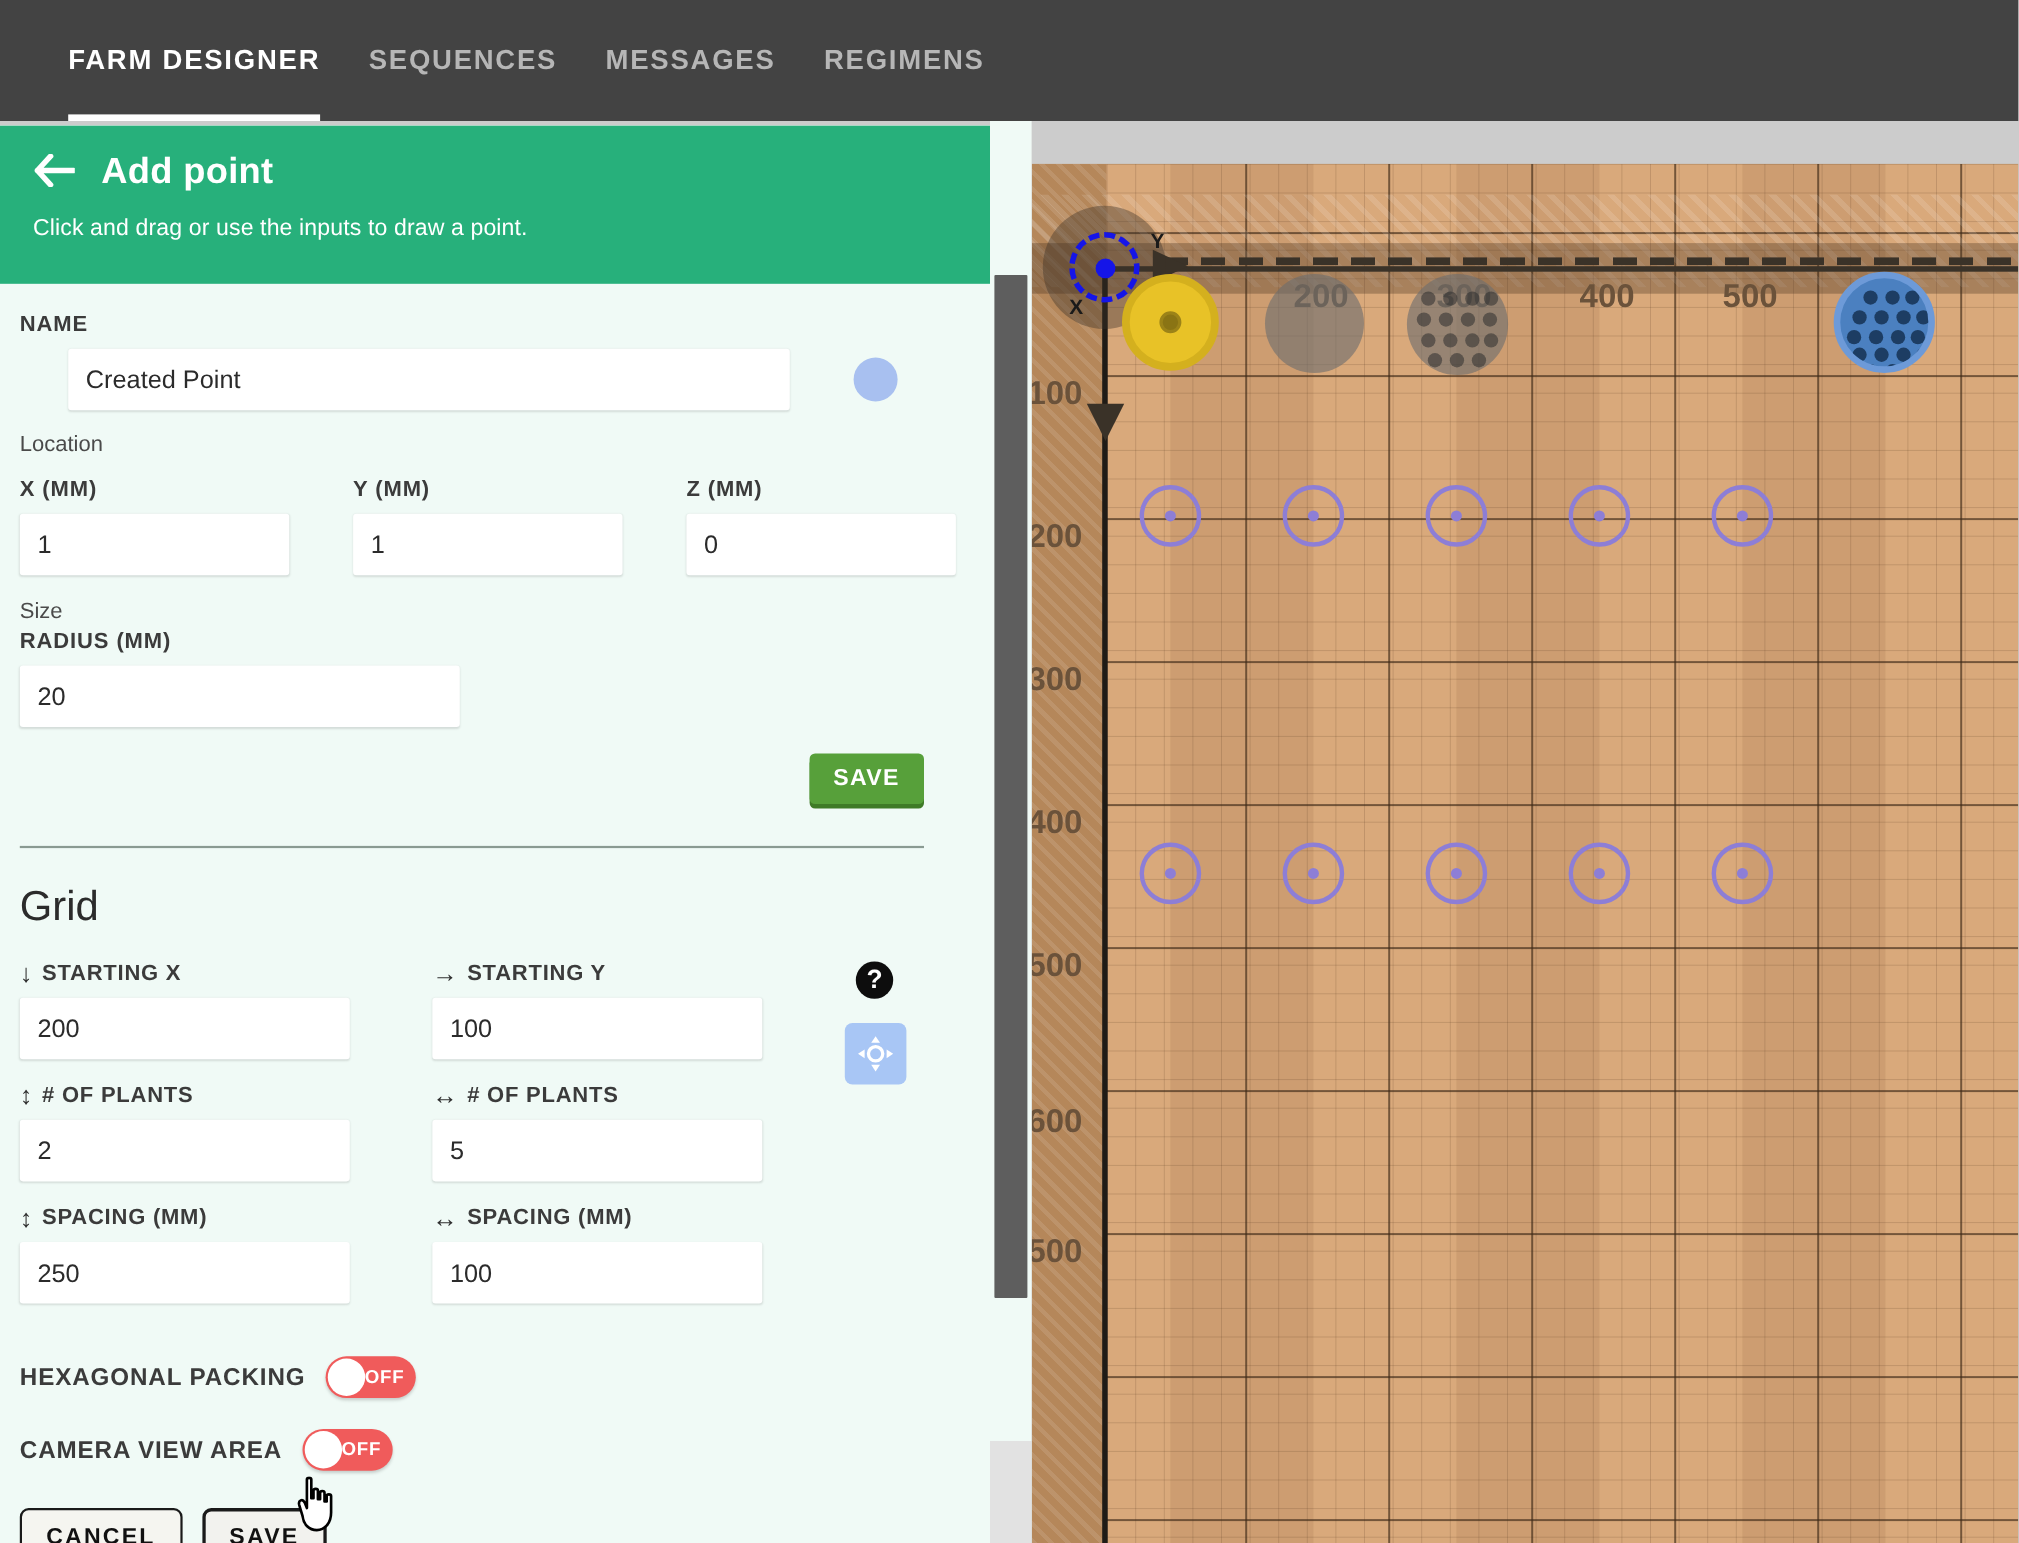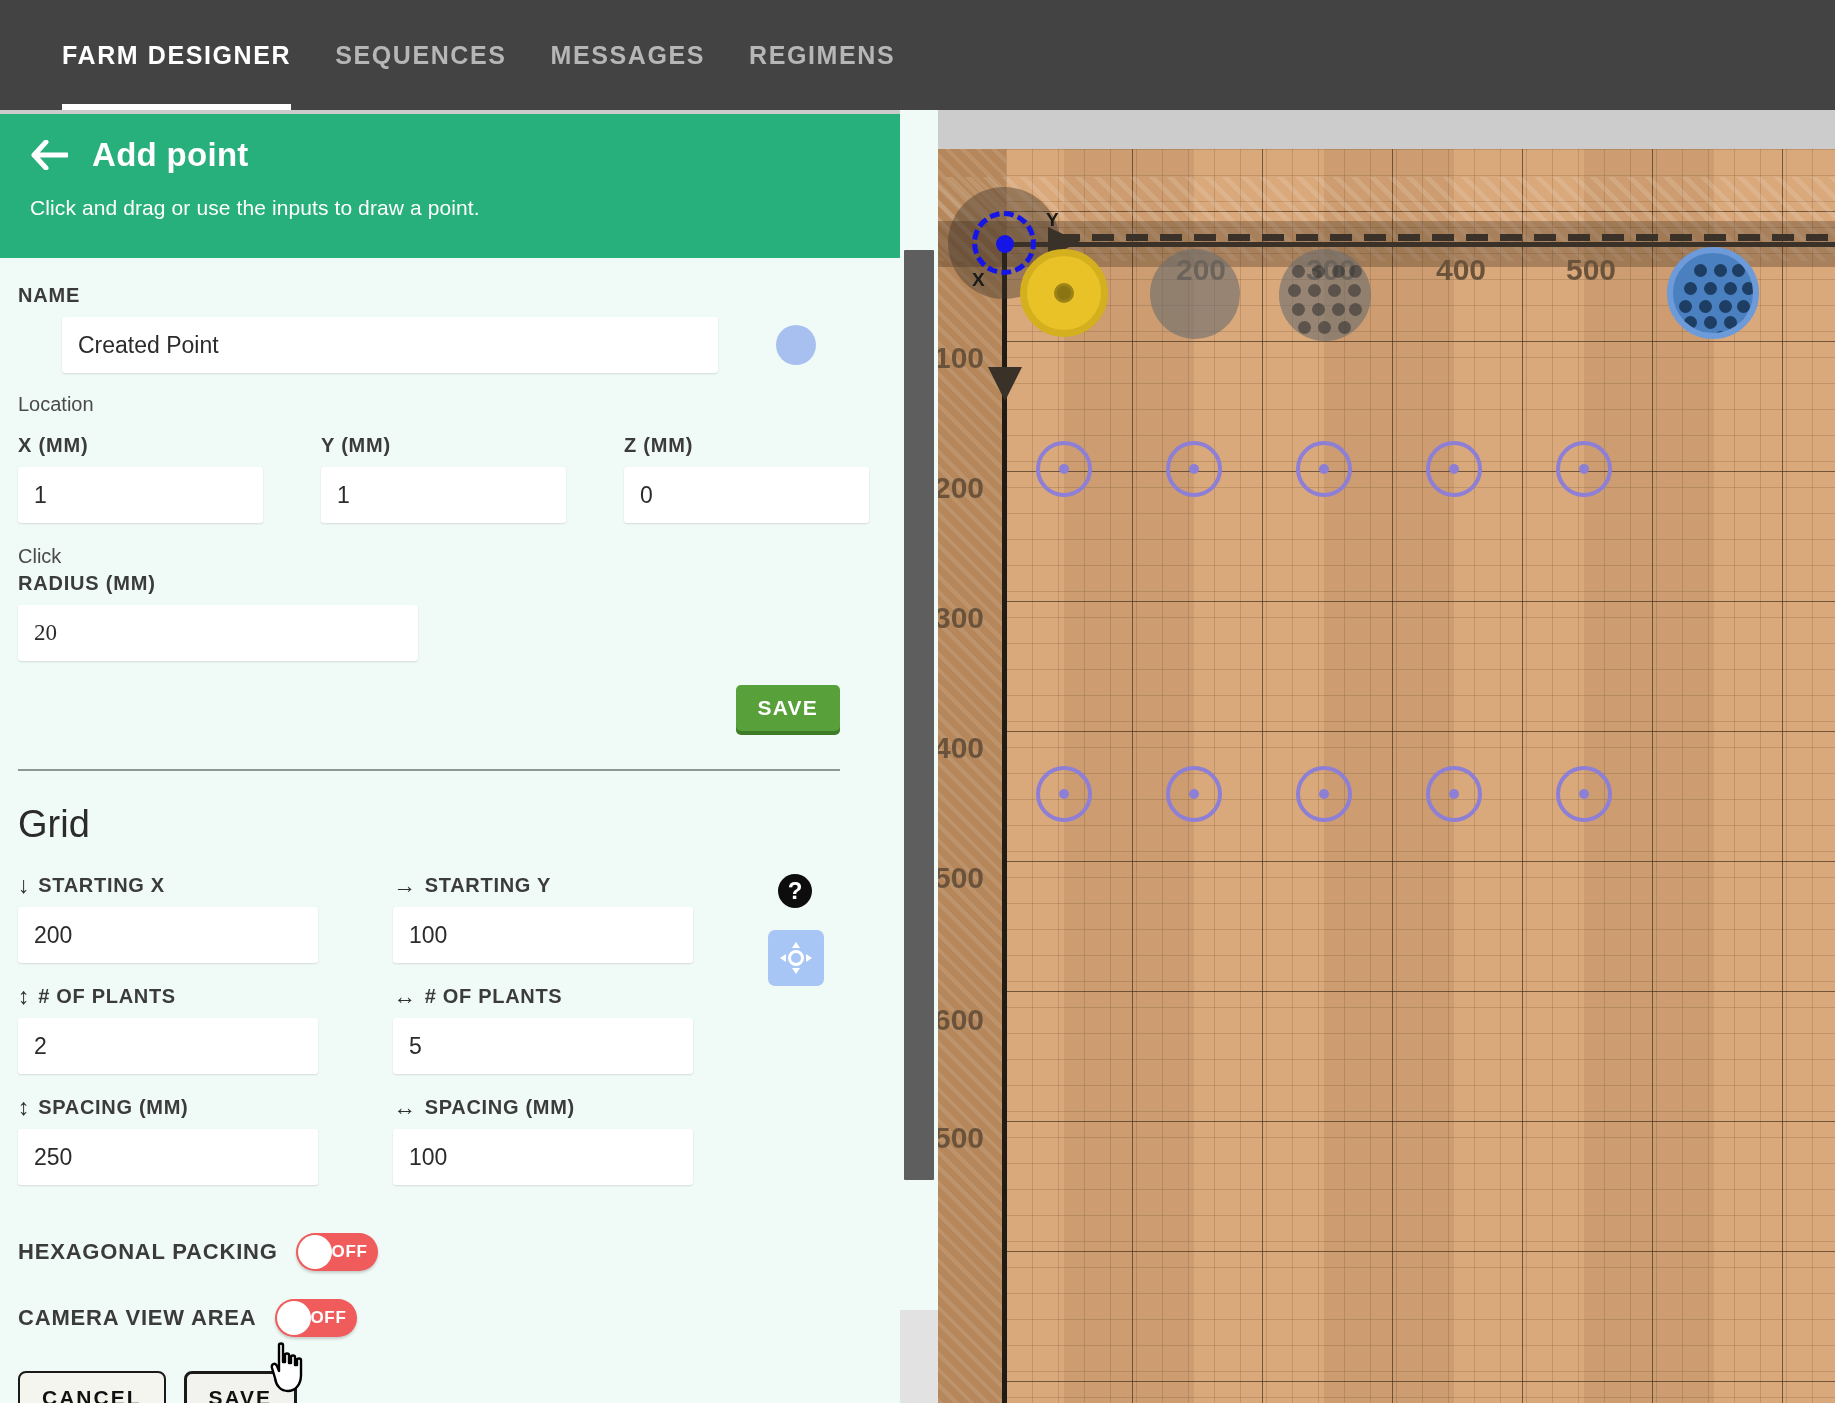--- a/index.html
+++ b/index.html
@@ -66,21 +66,21 @@
   .color-dot {
     width: 40px; height: 40px; border-radius: 50%;
     background: #a8c0f0; margin-left: 58px; flex: none; cursor: pointer;
   }
 
   .loc-row { display: flex; gap: 58px; margin-top: 18px; }
   .loc-col { width: 245px; }
   .loc-col .text-input { width: 245px; }
 
   .size-block { margin-top: 22px; }
-  .size-block .text-input { width: 400px; font-family: Liberation Serif, serif; }
+  .size-block .text-input { width: 400px; }
 
   .save-inline-row { display: flex; justify-content: flex-end; padding-right: 30px; margin-top: 24px; }
   .btn-green {
     background: #5aa githubify; }
   .btn-green {
     background: #57a03a; color: #ffffff; border: none; border-radius: 5px;
     box-shadow: 0 4px 0 #3f7b27;
     font-size: 21px; font-weight: bold; letter-spacing: 1.2px;
     padding: 11px 22px; cursor: pointer; font-family: "Liberation Sans", sans-serif;
   }
@@ -327,21 +327,21 @@
             <input class="text-input" type="text" value="1" style="">
           </div>
           <div class="loc-col">
             <div class="field-label">Z (MM)</div>
             <input class="text-input" type="text" value="0" style="">
           </div>
         </div>
       </div>
 
       <div class="size-block">
-        <div class="group-label">Click</div>
+        <div class="group-label">Size</div>
         <div class="field-label">RADIUS (MM)</div>
         <input class="text-input" type="text" value="20" style="">
       </div>
 
       <div class="save-inline-row">
         <button class="btn-green">SAVE</button>
       </div>
 
       <div class="divider"></div>
 

